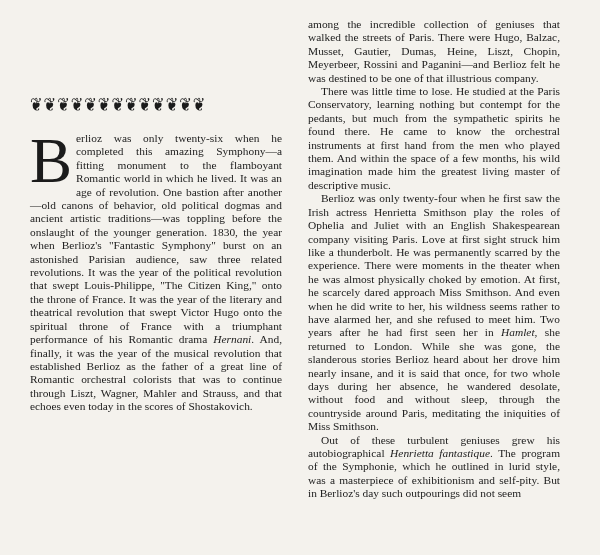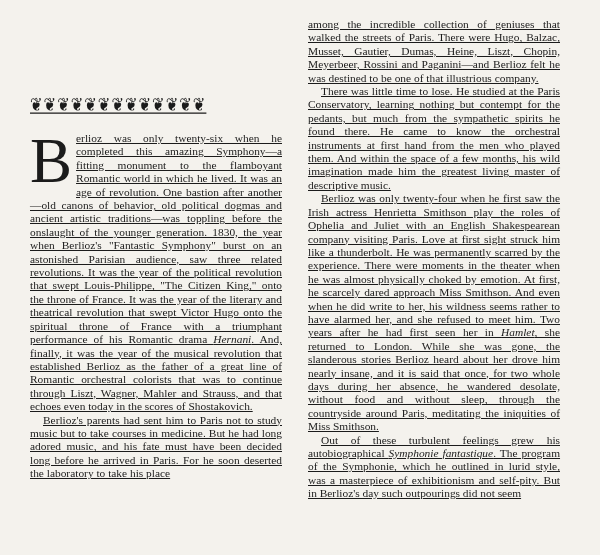--- a/index.html
+++ b/index.html
@@ -23,21 +23,20 @@
     background: #f4f2ed;
   }
   .columns {
     display: flex;
     gap: 26px;
     height: 100%;
   }
   .col {
     width: 252px;
     box-sizing: border-box;
-    text-decoration: underline;
   }
   .ornament {
     font-family: "DejaVu Serif", serif;
     font-size: 15px;
     letter-spacing: 1px;
     color: #1b1b1b;
     margin: 78px 0 18px 0;
     white-space: nowrap;
     overflow: hidden;
     transform: scaleY(1.25);
@@ -83,29 +82,28 @@
 <body>
 
 <div class="page">
   <div class="columns">
 
     <div class="col left-col">
       <div class="ornament">❦❦❦❦❦❦❦❦❦❦❦❦❦</div>
 
       <p class="first dropcap-para"><span class="dropcap">B</span><span>erlioz was only twenty-six when he completed this amazing Symphony—a fitting monument to the flamboyant Romantic world in which he lived. It was an age of revolution. One bastion after another—old canons of behavior, old political dogmas and ancient artistic traditions—was toppling before the onslaught of the younger generation. 1830, the year when Berlioz's "Fantastic Symphony" burst on an astonished Parisian audience, saw three related revolutions. It was the year of the political revolution that swept Louis-Philippe, "The Citizen King," onto the throne of France. It was the year of the literary and theatrical revolution that swept Victor Hugo onto the spiritual throne of France with a triumphant performance of his Romantic drama </span><em>Hernani</em><span>. And, finally, it was the year of the musical revolution that established Berlioz as the father of a great line of Romantic orchestral colorists that was to continue through Liszt, Wagner, Mahler and Strauss, and that echoes even today in the scores of Shostakovich.</span></p>
 
-      <p>Berlioz's parents had sent him to Paris not to study music but to take courses in medicine. But he had long adored music, and his fate must have been decided long before he arrived in Paris. For he soon deserted the laboratory to take his place</p>
     </div>
 
     <div class="col right-col">
       <div class="spacer-top-right"></div>
 
       <p class="first">among the incredible collection of geniuses that walked the streets of Paris. There were Hugo, Balzac, Musset, Gautier, Dumas, Heine, Liszt, Chopin, Meyerbeer, Rossini and Paganini—and Berlioz felt he was destined to be one of that illustrious company.</p>
 
       <p>There was little time to lose. He studied at the Paris Conservatory, learning nothing but contempt for the pedants, but much from the sympathetic spirits he found there. He came to know the orchestral instruments at first hand from the men who played them. And within the space of a few months, his wild imagination made him the greatest living master of descriptive music.</p>
 
       <p><span>Berlioz was only twenty-four when he first saw the Irish actress Henrietta Smithson play the roles of Ophelia and Juliet with an English Shakespearean company visiting Paris. Love at first sight struck him like a thunderbolt. He was permanently scarred by the experience. There were moments in the theater when he was almost physically choked by emotion. At first, he scarcely dared approach Miss Smithson. And even when he did write to her, his wildness seems rather to have alarmed her, and she refused to meet him. Two years after he had first seen her in </span><em>Hamlet</em><span>, she returned to London. While she was gone, the slanderous stories Berlioz heard about her drove him nearly insane, and it is said that once, for two whole days during her absence, he wandered desolate, without food and without sleep, through the countryside around Paris, meditating the iniquities of Miss Smithson.</span></p>
 
-      <p><span>Out of these turbulent feelings grew his autobiographical </span><em>Symphonie fantastique</em><span>. The program of the Symphonie, which he outlined in lurid style, was a masterpiece of exhibitionism and self-pity. But in Berlioz's day such outpourings did not seem</span></p>
+      <p><span>Out of these turbulent geniuses grew his autobiographical </span><em>Henrietta fantastique</em><span>. The program of the Symphonie, which he outlined in lurid style, was a masterpiece of exhibitionism and self-pity. But in Berlioz's day such outpourings did not seem</span></p>
     </div>
 
   </div>
 </div>
 
 </body></html>

